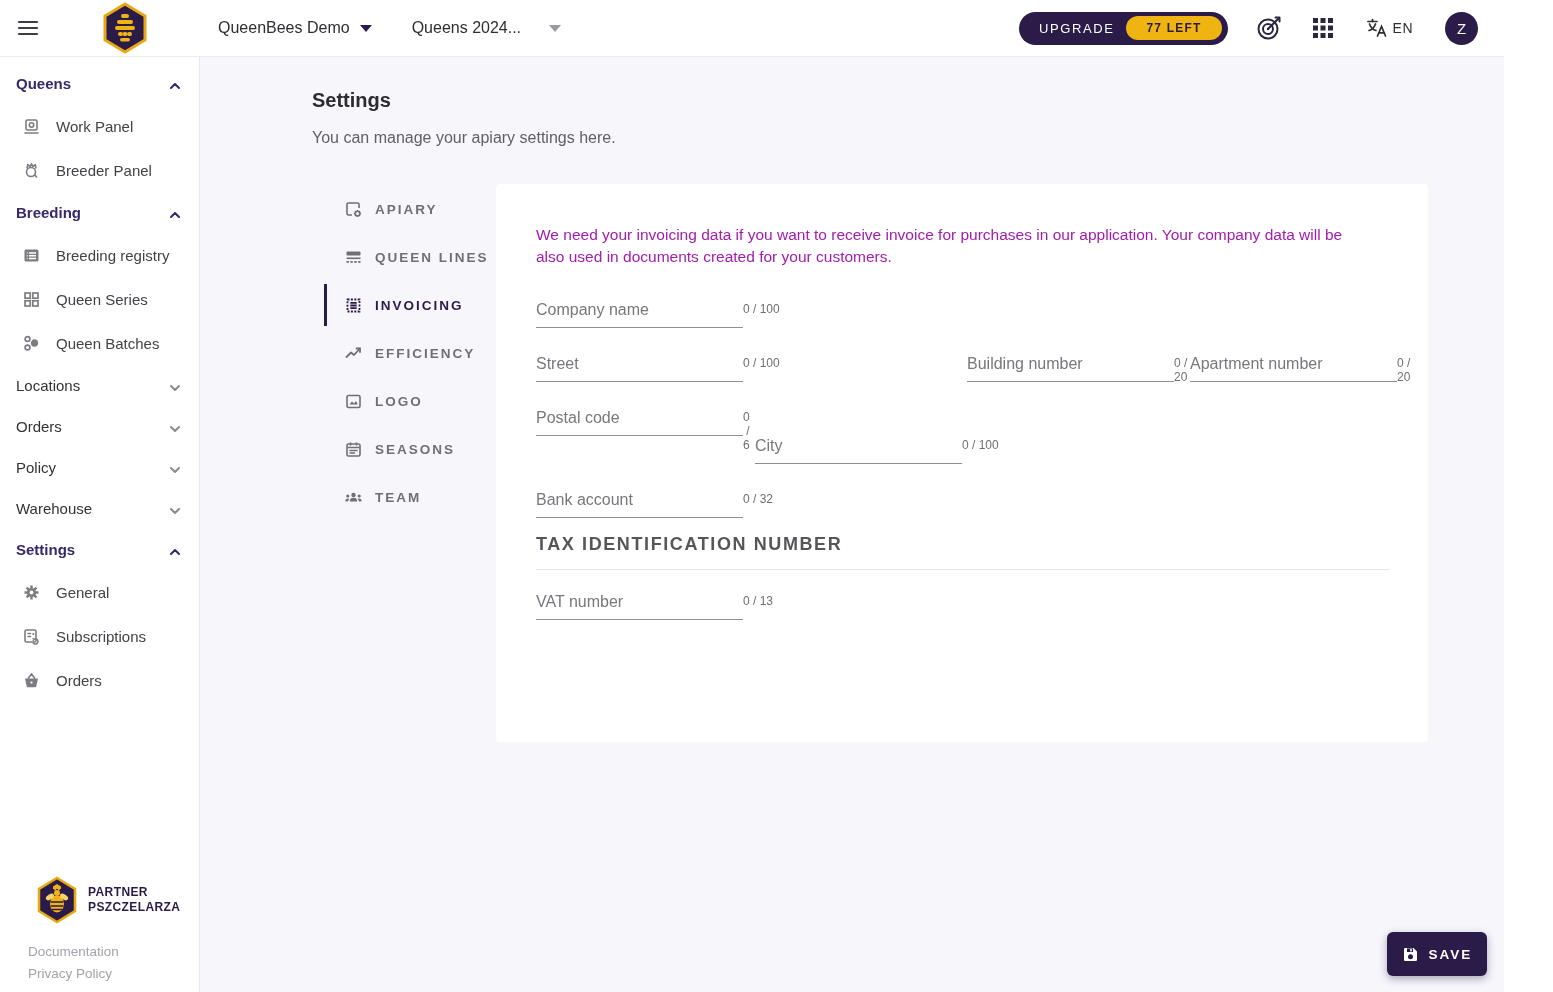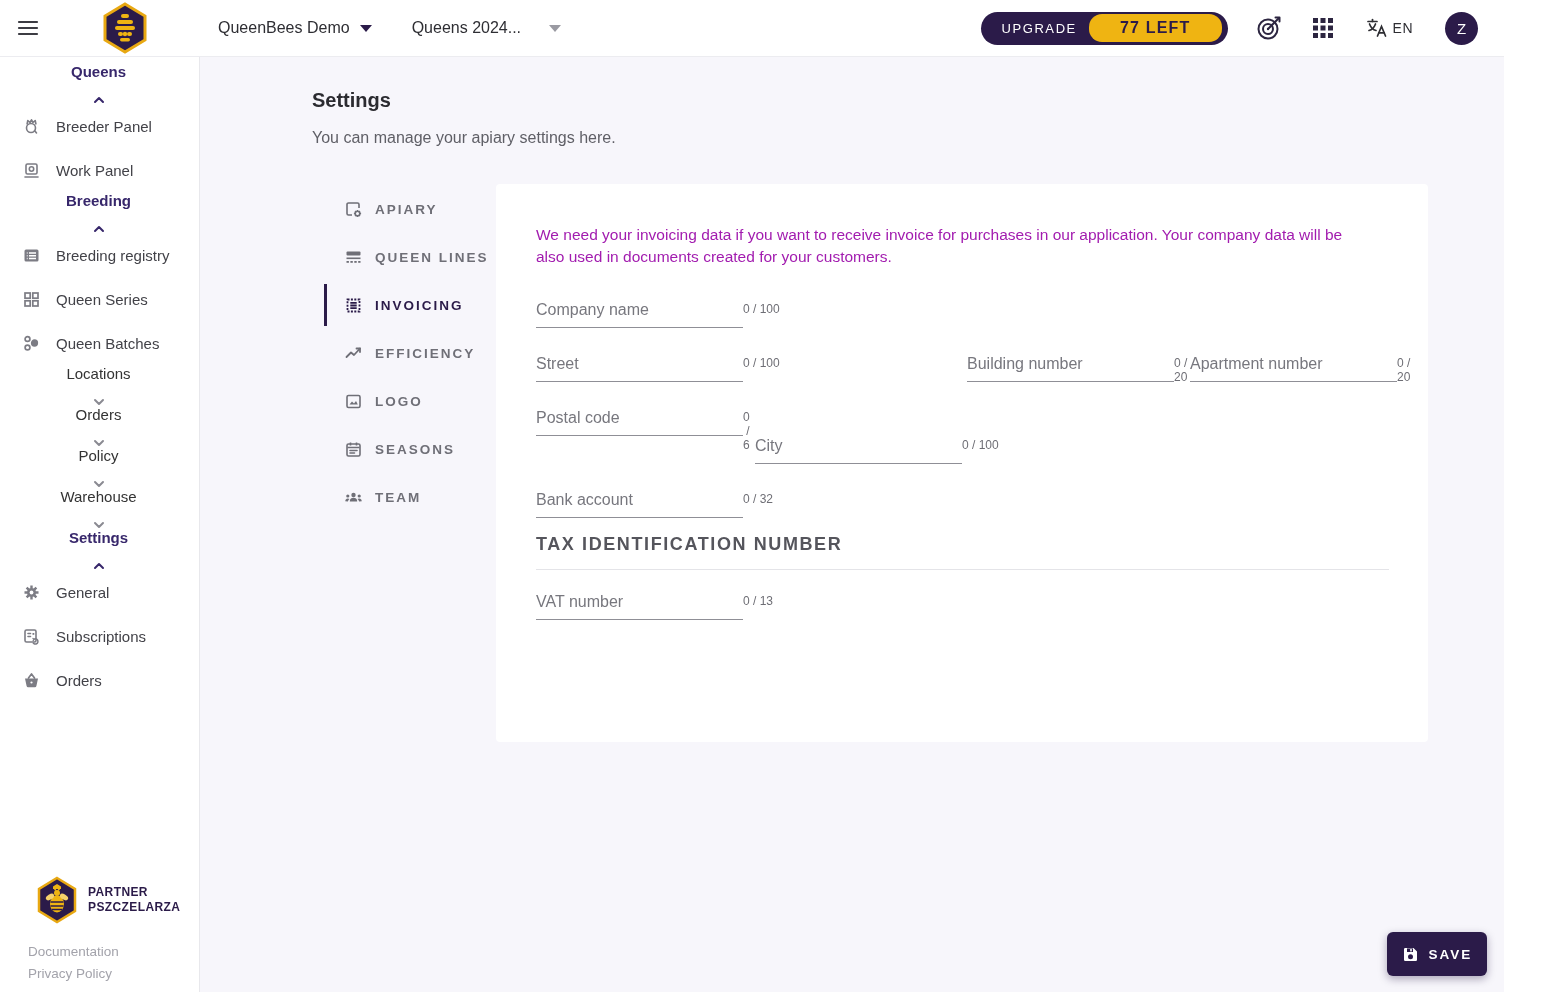--- a/index.html
+++ b/index.html
@@ -19,34 +19,34 @@
   .sel-apiary { margin-left:68px; }
   .sel-season { margin-left:40px; }
   .sel-season .caret { margin-left:18px; }
   .caret { width:0; height:0; border-left:6px solid transparent; border-right:6px solid transparent; border-top:7px solid #2b1b49; }
   .caret.gray { border-top-color:#9a9aa2; }
 
   .topbar-right { margin-left:auto; display:flex; align-items:center; padding-right:26px; }
   .upgrade-pill { display:flex; align-items:center; gap:12px; background:#2b1b49; border:none; cursor:pointer;
                   border-radius:17px; height:33px; padding:0 6px 0 20px; }
   .upgrade-pill .up-label { color:#fff; font-size:13px; letter-spacing:1.6px; font-weight:500; }
-  .badge { background:#efb412; color:#2b1b49; font-size:16px; font-weight:700; letter-spacing:1.2px;
-           border-radius:13px; padding:5px 31px; }
+  .badge { background:#efb412; color:#2b1b49; font-size:12px; font-weight:700; letter-spacing:1.2px;
+           border-radius:13px; padding:5px 20px; }
   .tb-icon { margin-left:28px; width:26px; height:26px; color:#2c2540; }
   .lang-btn { display:flex; align-items:center; gap:5px; margin-left:30px; background:none; border:none; cursor:pointer; color:#2e2e33; }
   .lang-btn .lang-label { font-size:14px; font-weight:500; letter-spacing:.5px; }
   .avatar { margin-left:32px; width:33px; height:33px; border-radius:50%; background:#2b1b49; color:#fff;
             display:flex; align-items:center; justify-content:center; font-size:15px; border:none; cursor:pointer; }
 
   
   .sidebar { position:absolute; top:57px; left:0; bottom:0; width:200px; background:#fff;
              border-right:1px solid #e8e8ec; z-index:10; }
   .nav-list { padding-top:6px; }
   .section-header { display:flex; align-items:center; justify-content:space-between; height:41px;
-                    padding:0 18px 0 16px; cursor:pointer;flex-direction:column; }
+                    padding:0 18px 0 16px; cursor:pointer; }
   .section-header .sec-label { font-size:15px; font-weight:500; color:#333; }
   .section-header.expanded .sec-label { color:#37276b; font-weight:600; }
   .chev { width:12px; height:12px; color:#8a8a92; }
   .section-header.expanded .chev { color:#37276b; }
   .nav-item { display:flex; align-items:center; height:44px; padding-left:22px; cursor:pointer; }
   .nav-item .nav-ico { width:19px; height:19px; color:#7c7c84; margin-right:15px; flex:none; }
   .nav-item .nav-label { font-size:15px; color:#424248; }
 
   .sidebar-footer { position:absolute; left:0; right:0; bottom:8px; }
   .partner { display:flex; align-items:center; gap:8px; margin:0 0 18px 34px; cursor:pointer; }
@@ -178,36 +178,36 @@
     <div class="nav-list">
       <div class="section-header expanded">
         <span class="sec-label">Queens</span>
         <span class="chev"><svg width="12" height="12" viewBox="0 0 12 12" fill="none">
               <path d="M2 8 L6 4 L10 8" stroke="currentColor" stroke-width="2" stroke-linecap="round" stroke-linejoin="round"></path>
             </svg></span>
       </div>
       <div class="nav-item">
         <span class="nav-ico">
           <svg width="19" height="19" viewBox="0 0 19 19" fill="none" stroke="currentColor" stroke-width="1.6">
+            <rect x="4" y="3" width="11" height="10" rx="1.5"></rect>
+            <circle cx="9.5" cy="8" r="2.2"></circle>
+            <path d="M3 16 h13" stroke-linecap="round"></path>
+          </svg>
+        </span>
+        <span class="nav-label">Work Panel</span>
+      </div>
+      <div class="nav-item">
+        <span class="nav-ico">
+          <svg width="19" height="19" viewBox="0 0 19 19" fill="none" stroke="currentColor" stroke-width="1.6">
             <circle cx="9" cy="11" r="4.5"></circle>
             <path d="M5 7.5 L5.8 3.5 L8 5.5 L9.5 2.8 L11 5.5 L13.2 3.5 L14 7.5" stroke-linejoin="round"></path>
             <path d="M12.5 13.5 L14.5 16" stroke-linecap="round"></path>
           </svg>
         </span>
         <span class="nav-label">Breeder Panel</span>
-      </div>
-      <div class="nav-item">
-        <span class="nav-ico">
-          <svg width="19" height="19" viewBox="0 0 19 19" fill="none" stroke="currentColor" stroke-width="1.6">
-            <rect x="4" y="3" width="11" height="10" rx="1.5"></rect>
-            <circle cx="9.5" cy="8" r="2.2"></circle>
-            <path d="M3 16 h13" stroke-linecap="round"></path>
-          </svg>
-        </span>
-        <span class="nav-label">Work Panel</span>
       </div>
 
       <div class="section-header expanded">
         <span class="sec-label">Breeding</span>
         <span class="chev"><svg width="12" height="12" viewBox="0 0 12 12" fill="none">
               <path d="M2 8 L6 4 L10 8" stroke="currentColor" stroke-width="2" stroke-linecap="round" stroke-linejoin="round"></path>
             </svg></span>
       </div>
       <div class="nav-item">
         <span class="nav-ico">

